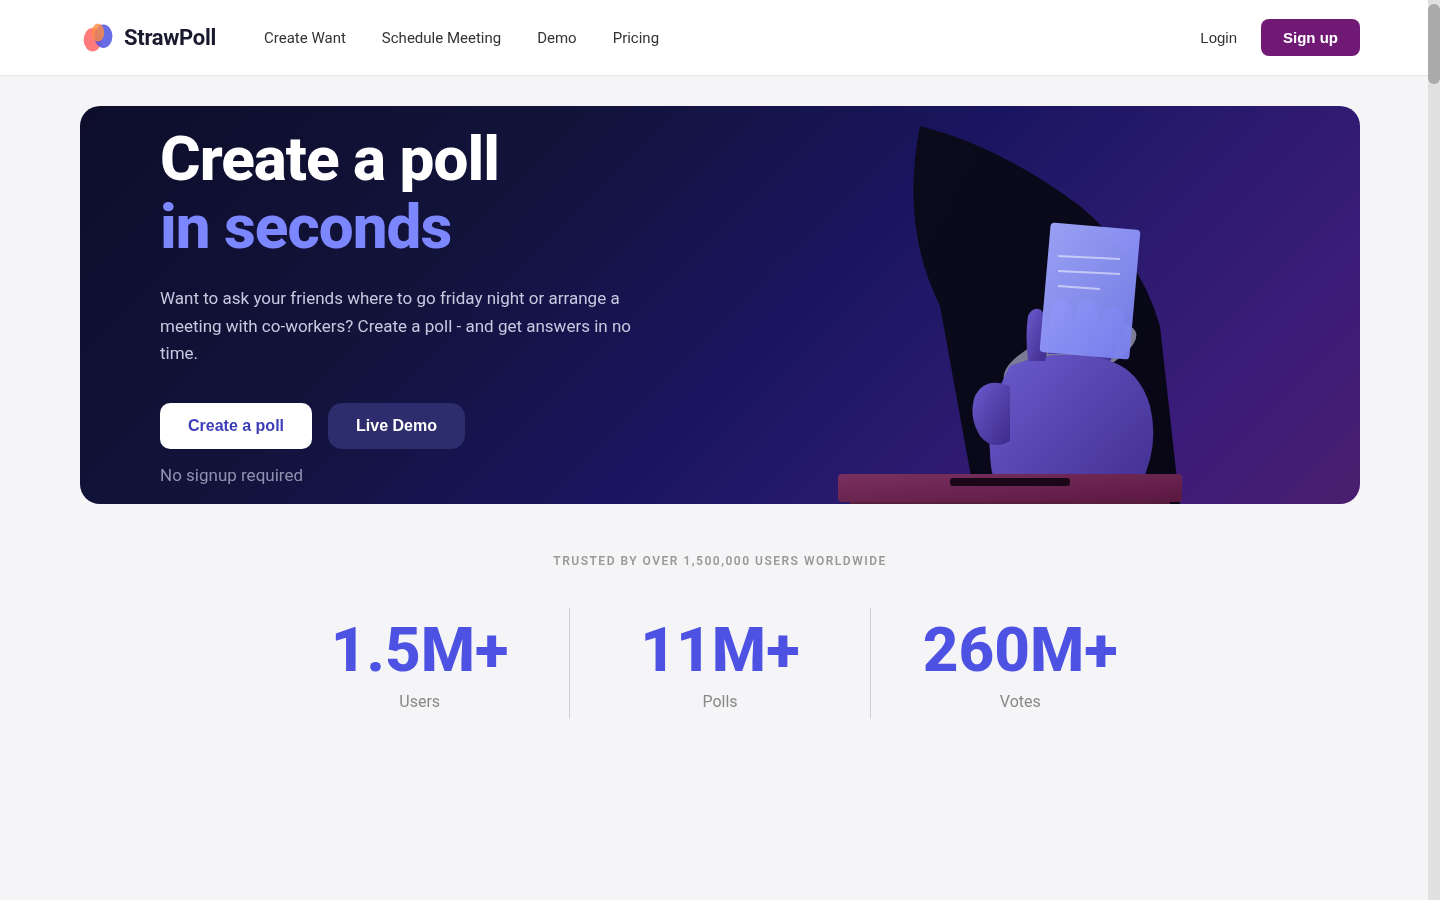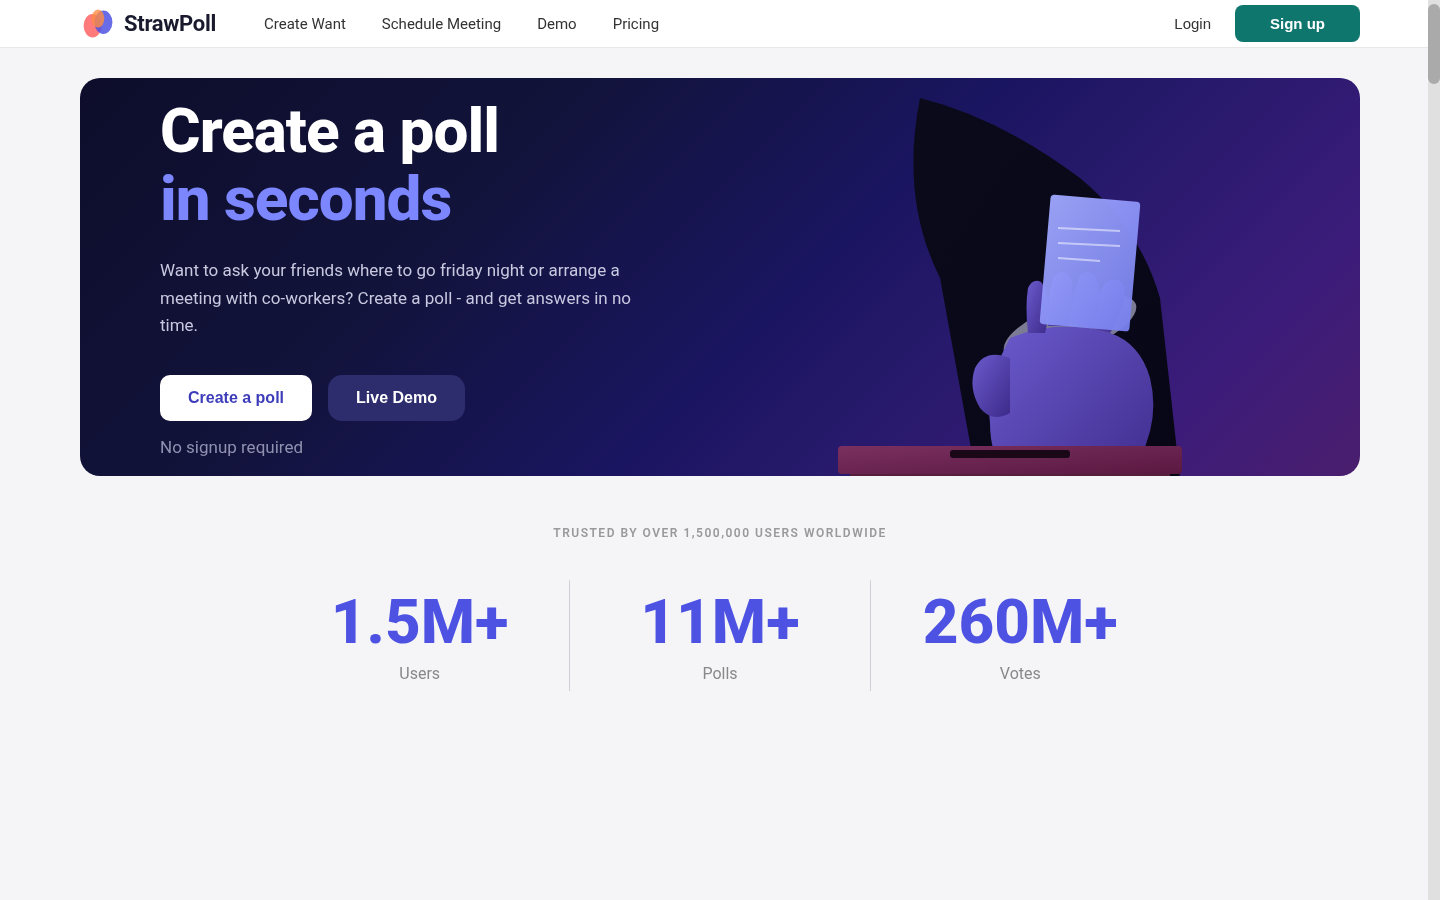--- a/index.html
+++ b/index.html
@@ -8,21 +8,21 @@
       font-family: -apple-system, BlinkMacSystemFont, 'Segoe UI', Roboto, Helvetica, Arial, sans-serif;
       background: #f5f5f7;
       width: 1440px;
       min-height: 900px;
       overflow-x: hidden;
     }
 
     
     nav {
       background: #ffffff;
-      height: 48px;
+      height: 76px;
       display: flex;
       align-items: center;
       padding: 0 80px;
       border-bottom: 1px solid #e8e8e8;
       position: relative;
       z-index: 10;
     }
 
     .logo-area {
       display: flex;
@@ -68,25 +68,25 @@
     .login-btn {
       font-size: 15px;
       color: #333;
       background: none;
       border: none;
       cursor: pointer;
       font-weight: 400;
     }
 
     .signup-btn {
-      background: #0f766e;
+      background: #701a75;
       color: #fff;
       border: none;
       border-radius: 8px;
-      padding: 10px 35px;
+      padding: 10px 22px;
       font-size: 15px;
       font-weight: 600;
       cursor: pointer;
     }
 
     
     .scrollbar {
       position: fixed;
       right: 0;
       top: 0;

